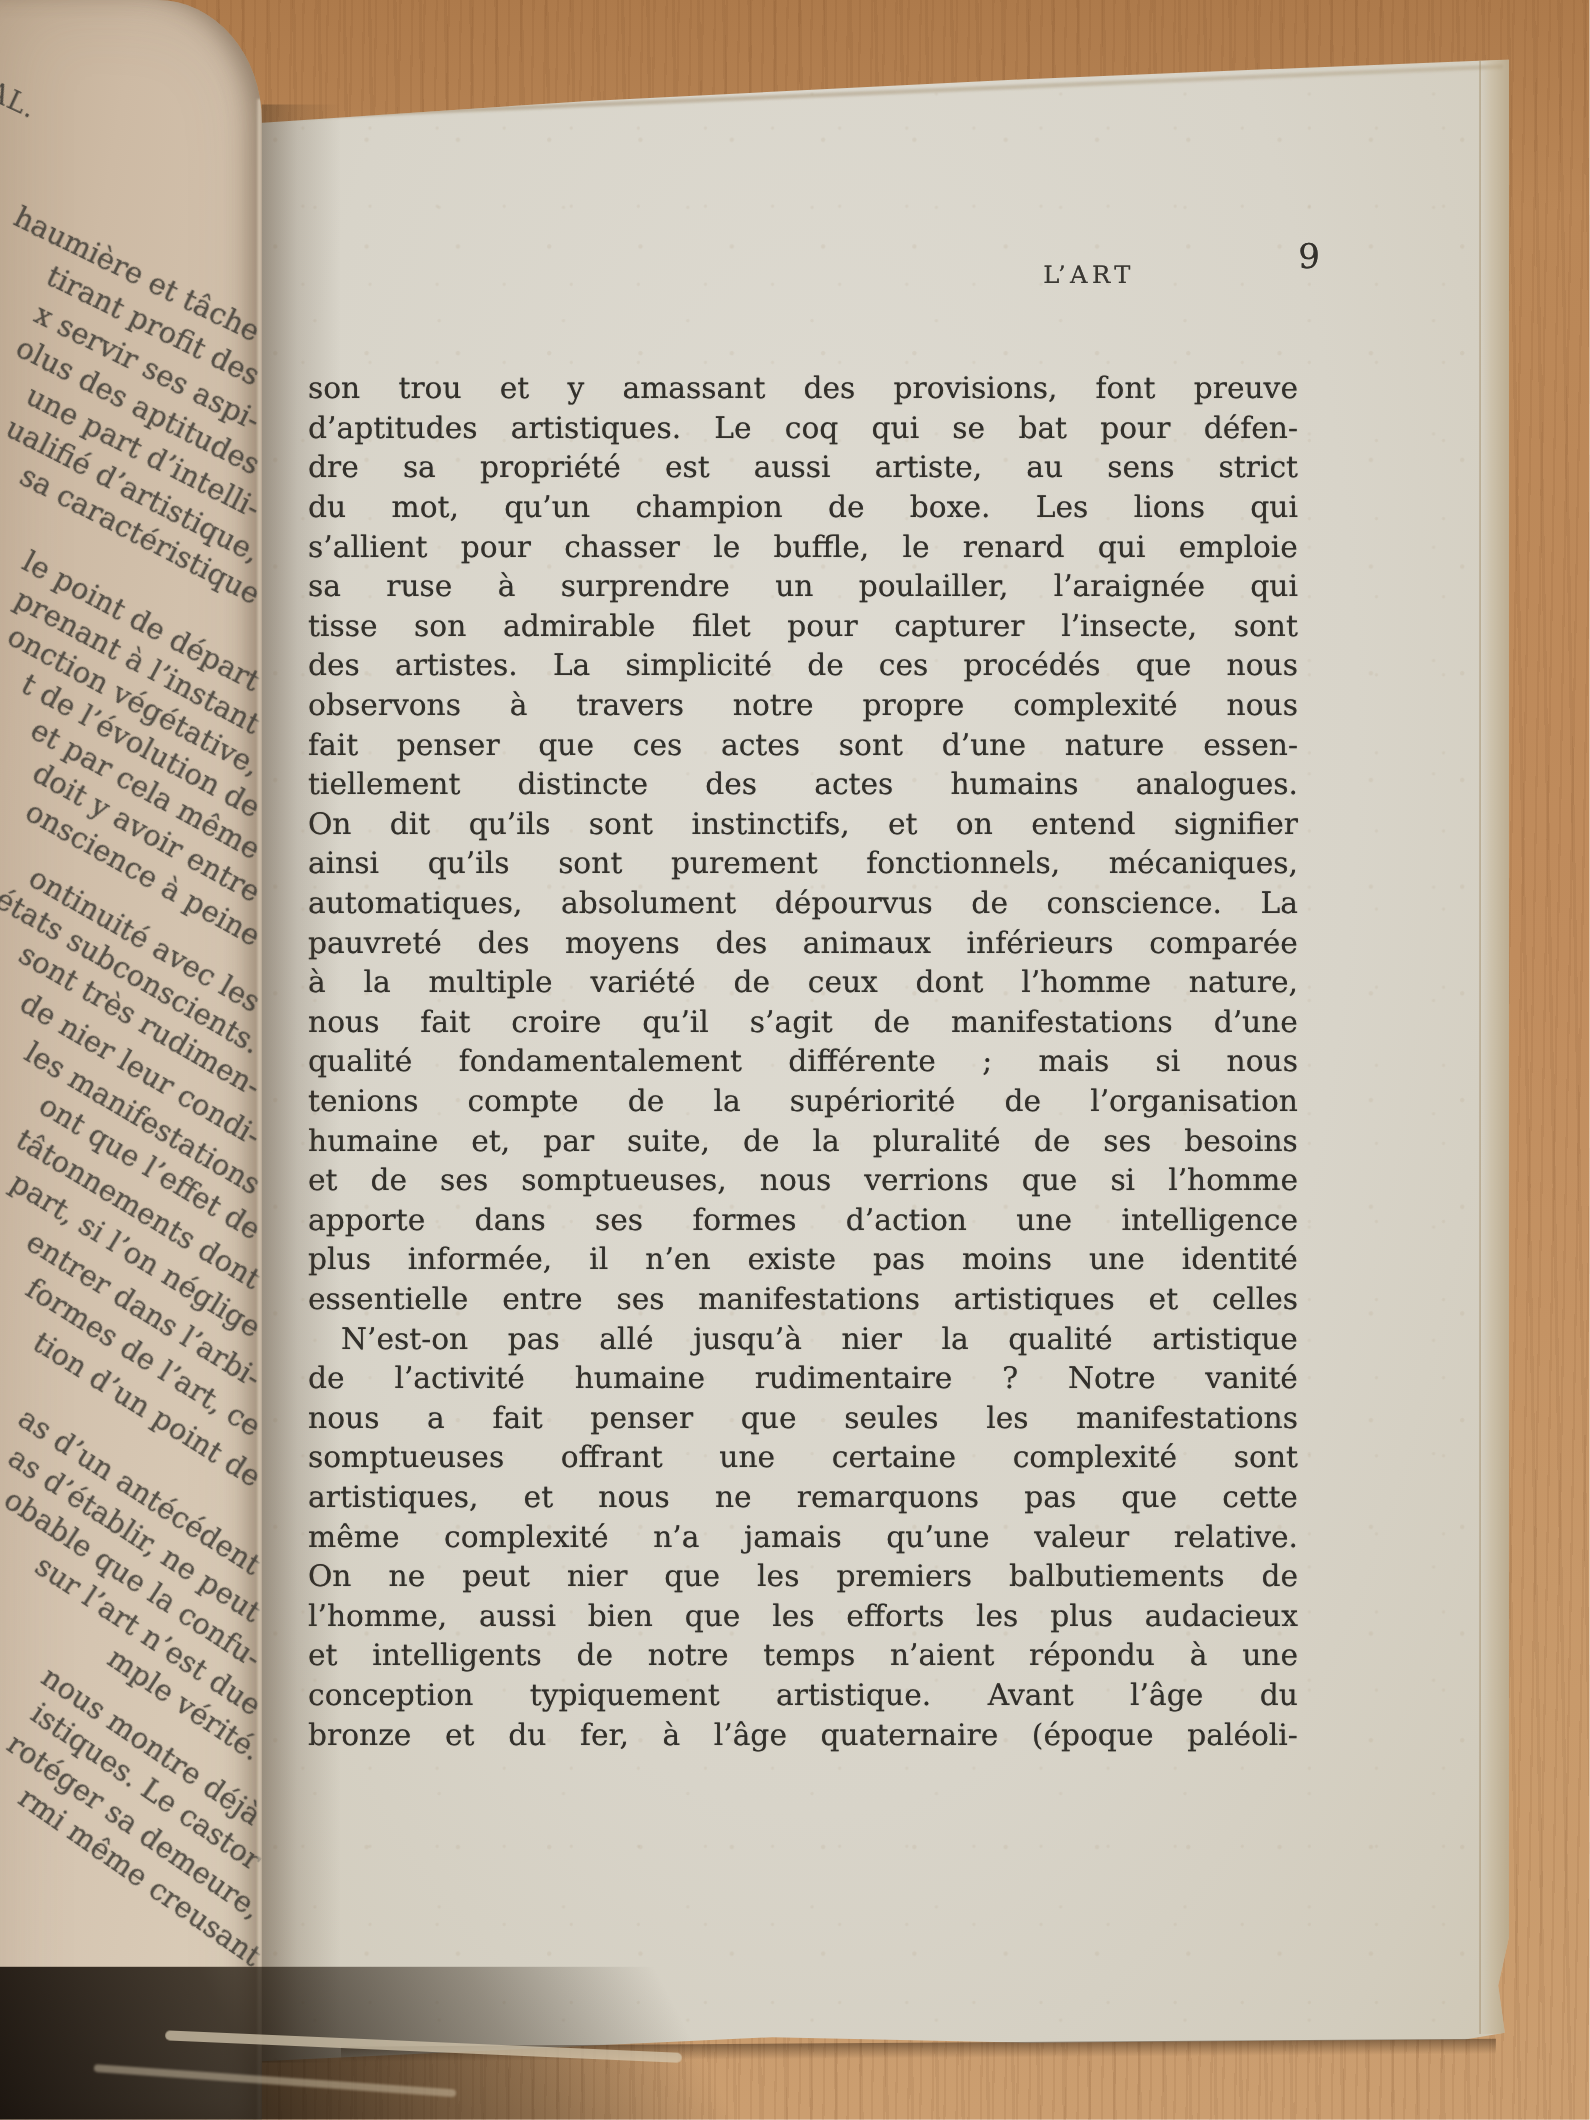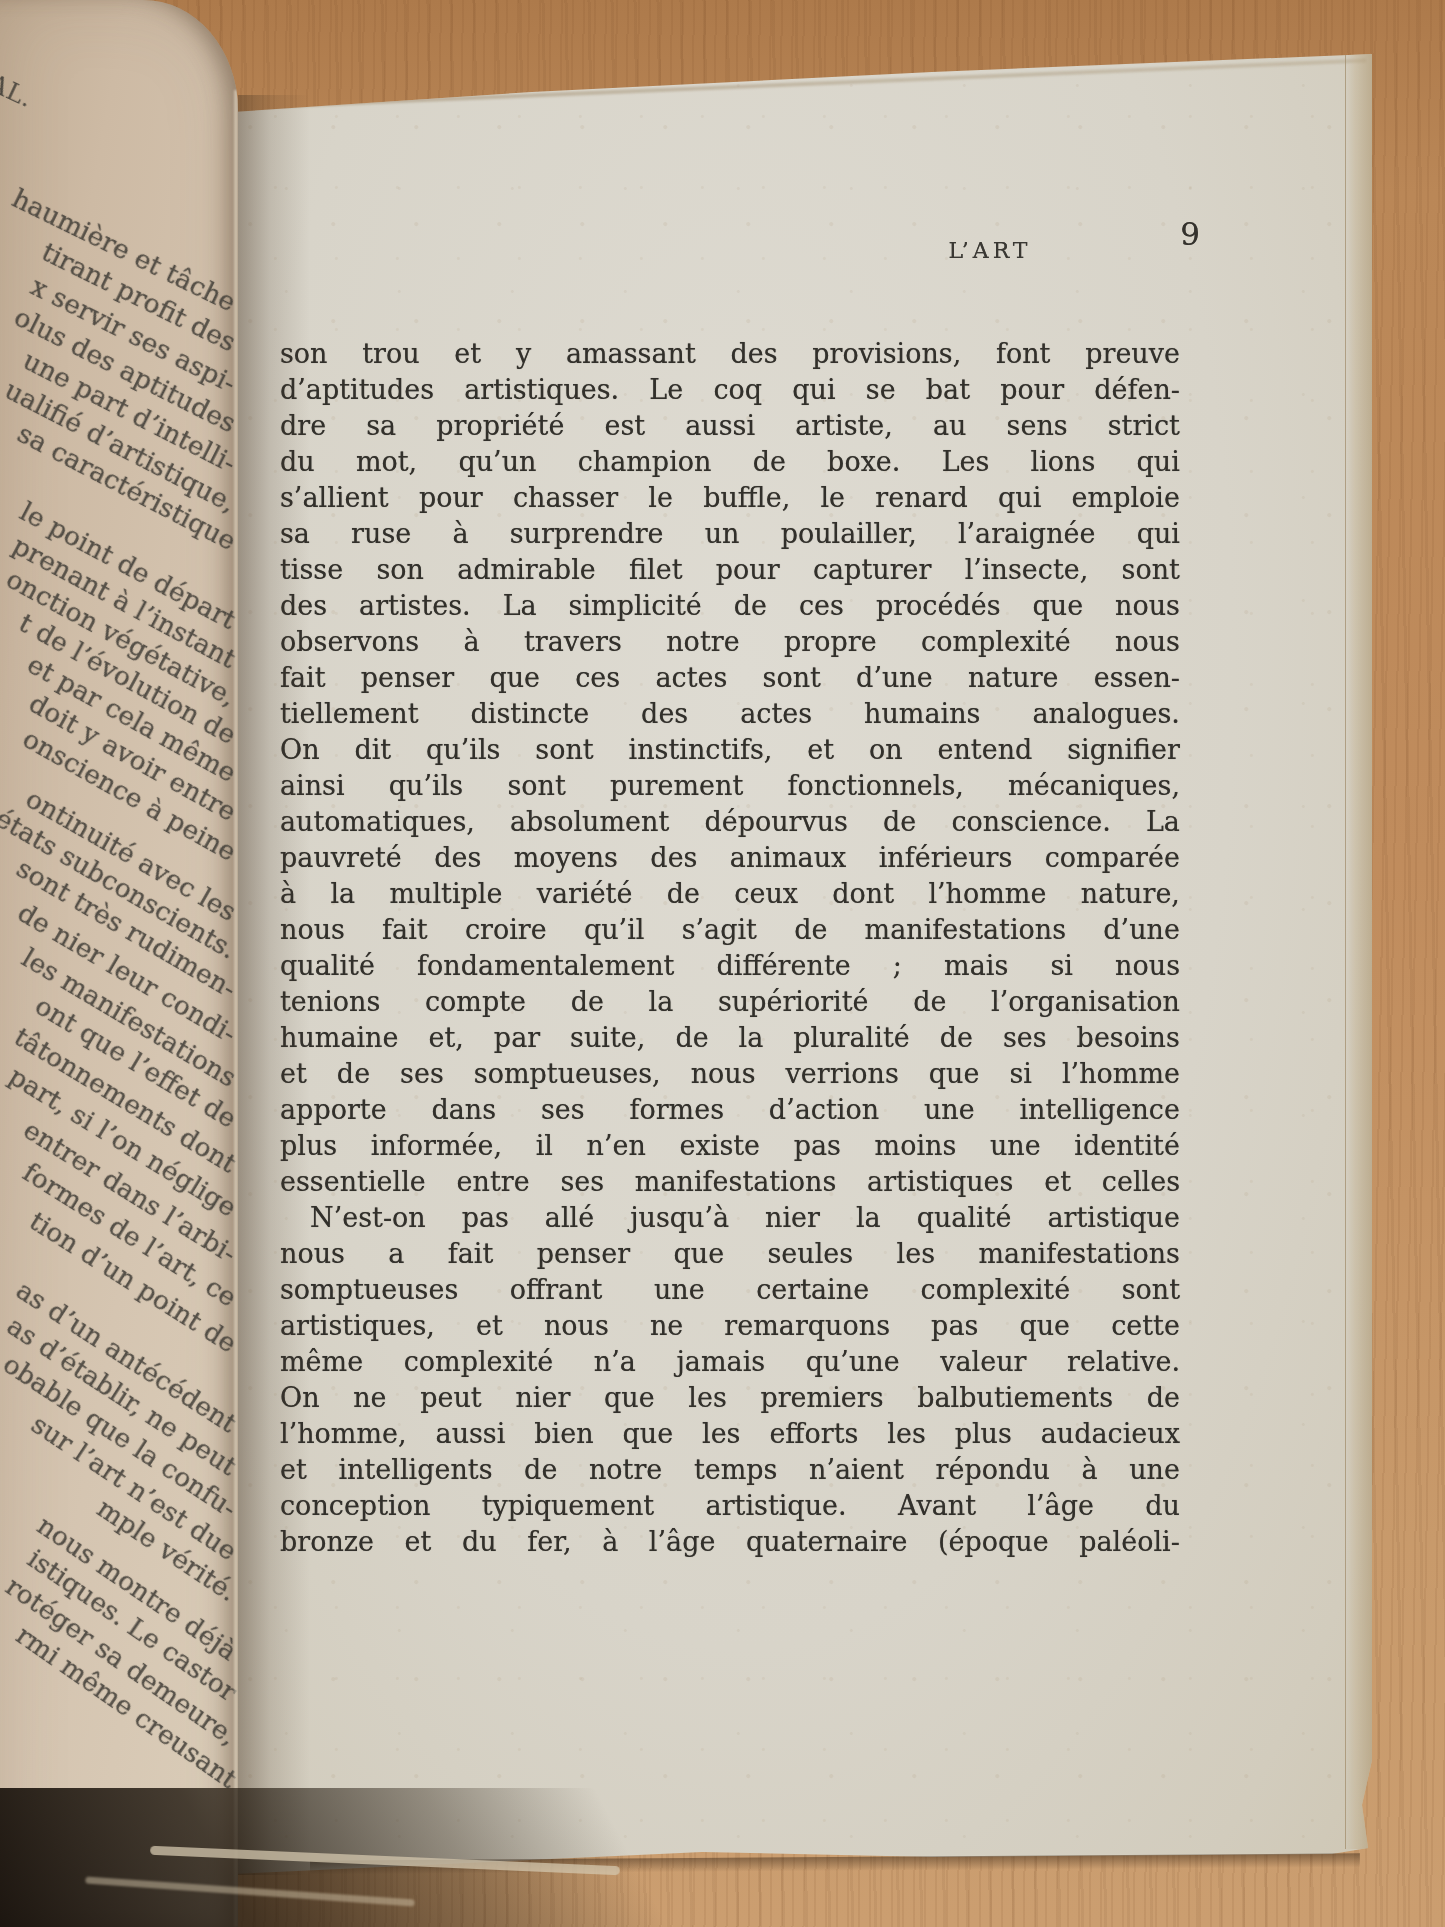--- a/index.html
+++ b/index.html
@@ -362,20 +362,29 @@
       </div>
       <div class="line indented">
         <span>N’est-on</span>
         <span>pas</span>
         <span>allé</span>
         <span>jusqu’à</span>
         <span>nier</span>
         <span>la</span>
         <span>qualité</span>
         <span>artistique</span>
+      </div>
+      <div class="line">
+        <span>de</span>
+        <span>l’activité</span>
+        <span>humaine</span>
+        <span>rudimentaire</span>
+        <span>?</span>
+        <span>Notre</span>
+        <span>vanité</span>
       </div>
       <div class="line">
         <span>nous</span>
         <span>a</span>
         <span>fait</span>
         <span>penser</span>
         <span>que</span>
         <span>seules</span>
         <span>les</span>
         <span>manifestations</span>

